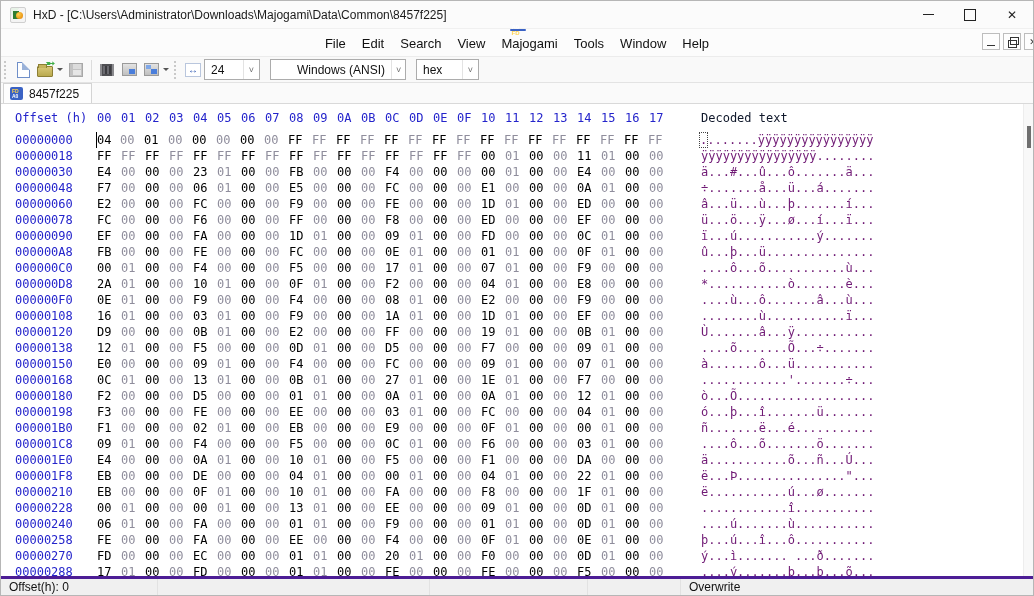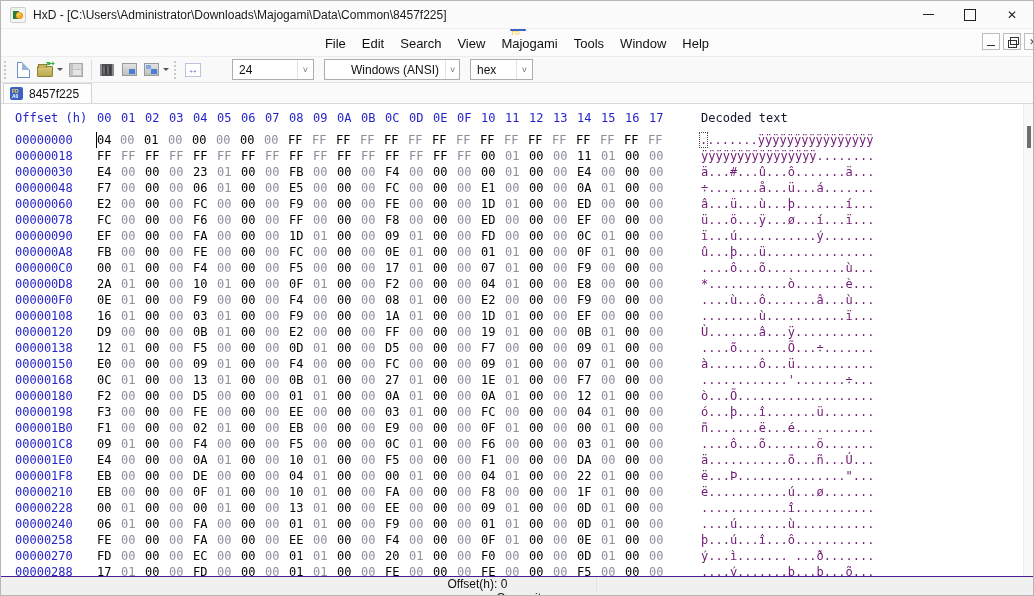--- a/index.html
+++ b/index.html
@@ -91,21 +91,21 @@
   .dec { display:inline-block; margin-left:28px; color:#701a75; white-space:pre; }
   .dec-head { color:#0f172a; margin-left:28px; display:inline-block; }
   .dcursor { outline:1px dotted #444; outline-offset:0px; }
 
   
   .vscroll { position:absolute; right:0; top:103px; width:10px; height:474px; background:#f8f8f8; border-left:1px solid #ededed; }
   .vthumb { position:absolute; left:3px; top:22px; width:4px; height:22px; background:#6f6f6f; }
 
   
   .statusbar { position:absolute; left:0; bottom:0; width:1034px; height:19px; background:#f0f0f0;
-               border-top:1px solid #4c1d95; display:flex; align-items:center; font-size:12px; color:#111;flex-direction:column; }
+               border-top:3px solid #4c1d95; display:flex; align-items:center; font-size:12px; color:#111; }
   .sb-panel { height:100%; display:flex; align-items:center; padding-left:8px; border-right:1px solid #e2e2e2; }
   .sb-1 { width:157px; } .sb-2 { width:272px; } .sb-3 { width:158px; } .sb-4 { width:93px; }
   .sb-5 { flex:1; border-right:none; }
 </style>
 </head>
 <body>
 
 <div class="titlebar">
   <div class="app-icon"></div>
   <div class="title-text">HxD - [C:\Users\Administrator\Downloads\Majogami\Data\Common\8457f225]</div>
@@ -155,21 +155,21 @@
       <div class="ico-drive"></div>
     </div>
   <div class="tbtn">
       <div class="ico-drive ico-drive2"></div>
     </div>
   <div class="caret-down"></div>
   <div class="grip"></div>
   <div class="tbtn">
       <div class="ico-width">↔</div>
     </div>
-  <div class="combo" style="width:82px;margin-left:28px;">
+  <div class="combo" style="width:56px;">
     <span class="val">24</span>
     <span class="chev">˅</span>
   </div>
   <div class="combo" style="width:136px;padding-left:20px;">
     <span class="val">Windows (ANSI)</span>
     <span class="chev">˅</span>
   </div>
   <div class="combo" style="width:63px;">
     <span class="val">hex</span>
     <span class="chev">˅</span>

